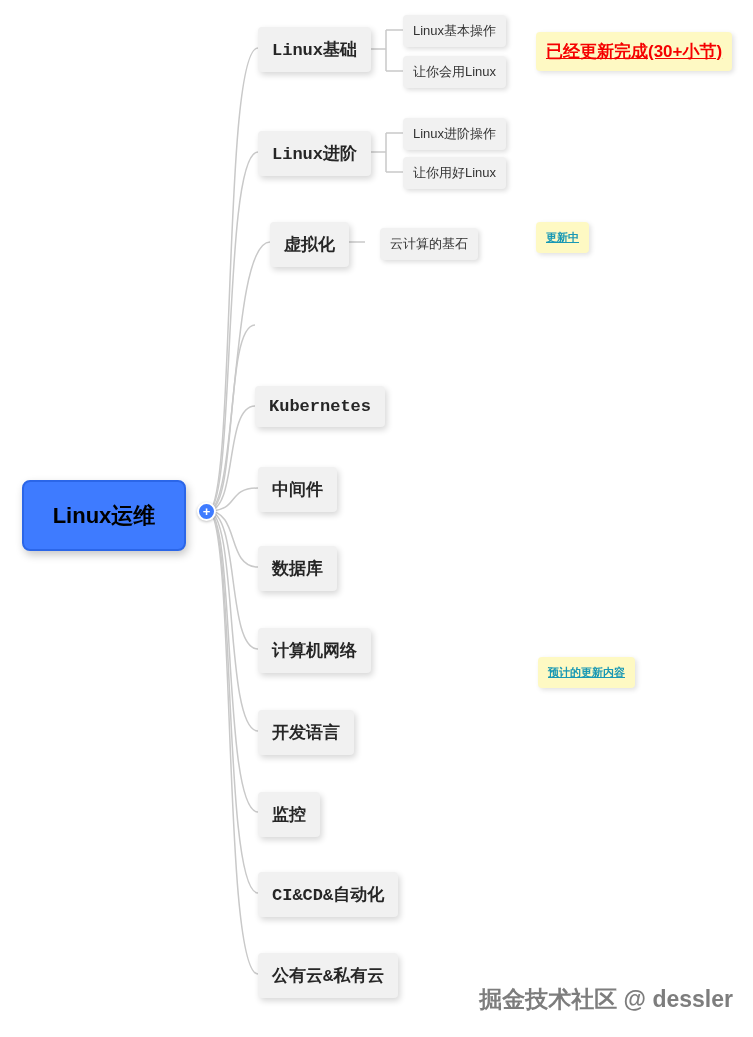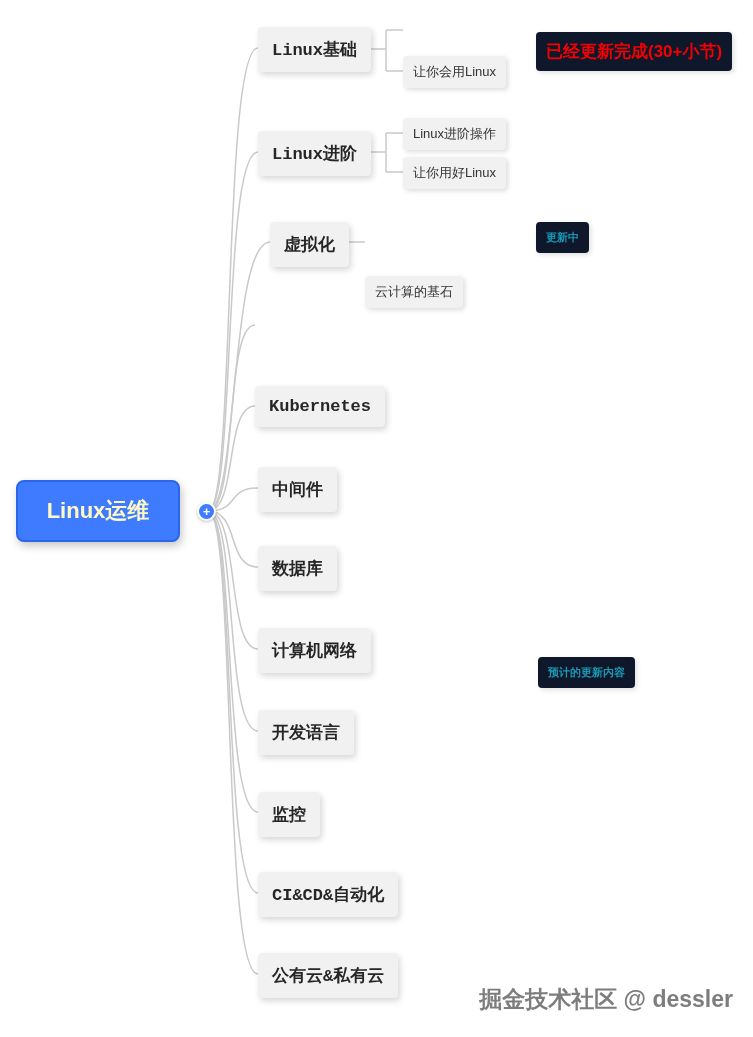--- a/index.html
+++ b/index.html
@@ -31,34 +31,35 @@
     font-size: 13px;
     font-weight: normal;
     color: #333333;
     padding: 7px 10px;
     box-shadow: 2px 2px 5px rgba(0,0,0,0.14);
   }
   .annotation {
     font-size: 17px;
     font-weight: bold;
     padding: 8px 10px;
-    background: #0f172a;
+    background: #fef9c3;
     box-shadow: 2px 2px 5px rgba(0,0,0,0.12);
+    text-decoration: underline;
   }
   .annotation.done { color: #f50000; }
   .annotation.progress { color: #1898b4; font-size: 11px; }
 
   .root-node {
     position: absolute;
-    left: 16px; top: 480px;
-    width: 164px; height: 62px;
+    left: 22px; top: 480px;
+    width: 164px; height: 71px;
     background: #3e7bff;
     border: 2px solid #2b66e8;
     border-radius: 8px;
-    color: #fef9c3;
+    color: #000000;
     font-size: 22px;
     font-weight: bold;
     display: flex; align-items: center; justify-content: center;
     box-shadow: 2px 4px 8px rgba(0,0,0,0.22);
     white-space: nowrap;
   }
   .plus-btn {
     position: absolute;
     left: 197px; top: 502px;
     width: 19px; height: 19px;
@@ -116,24 +117,25 @@
   <div class="node branch" style="left:270px; top:222px;text-align:center;">虚拟化</div>
   <div class="node branch" style="left:255px; top:386px;">Kubernetes</div>
   <div class="node branch" style="left:258px; top:467px;">中间件</div>
   <div class="node branch" style="left:258px; top:546px;">数据库</div>
   <div class="node branch" style="left:258px; top:628px;">计算机网络</div>
   <div class="node branch" style="left:258px; top:710px;">开发语言</div>
   <div class="node branch" style="left:258px; top:792px;">监控</div>
   <div class="node branch" style="left:258px; top:872px;">CI&amp;CD&amp;自动化</div>
   <div class="node branch" style="left:258px; top:953px;">公有云&amp;私有云</div>
 
+  <div class="node subnode" style="left:403px; top:15px;">Linux基本操作</div>
   <div class="node subnode" style="left:403px; top:56px;">让你会用Linux</div>
   <div class="node subnode" style="left:403px; top:118px;">Linux进阶操作</div>
   <div class="node subnode" style="left:403px; top:157px;">让你用好Linux</div>
-  <div class="node subnode" style="left:365px; top:228px;margin-top:48px;">云计算的基石</div>
+  <div class="node subnode" style="left:380px; top:228px;">云计算的基石</div>
 
   <div class="node annotation done" style="left:536px; top:32px;">已经更新完成(30+小节)</div>
   <div class="node annotation progress" style="left:536px; top:222px;">更新中</div>
   <div class="node annotation progress" style="left:538px; top:657px;">预计的更新内容</div>
 
   <div class="watermark">掘金技术社区 @ dessler</div>
 
 </div>
 
 </body></html>

